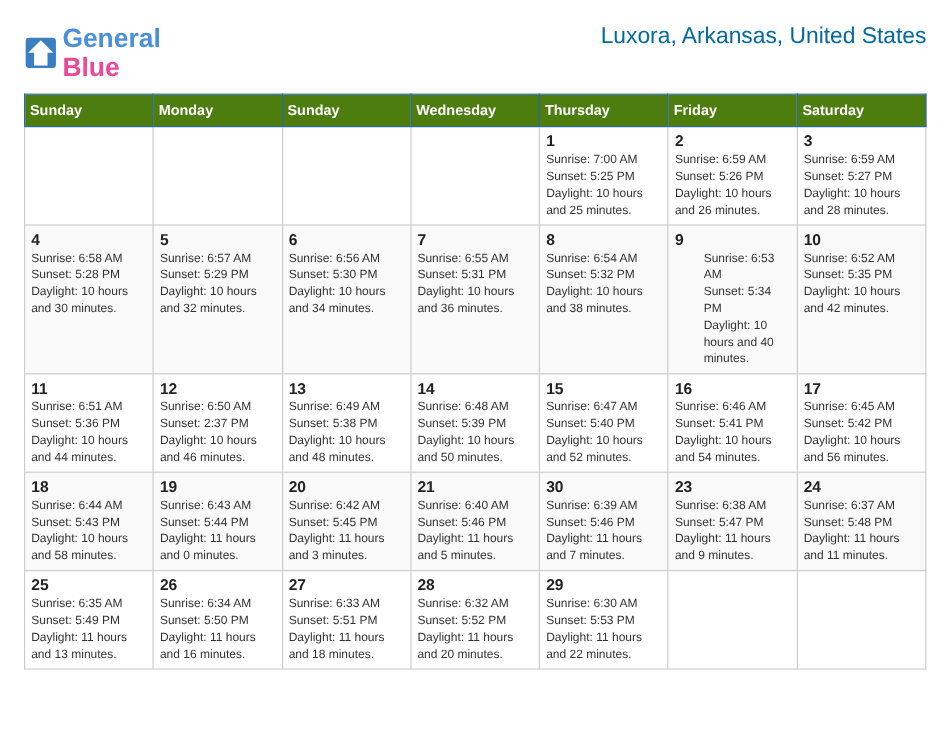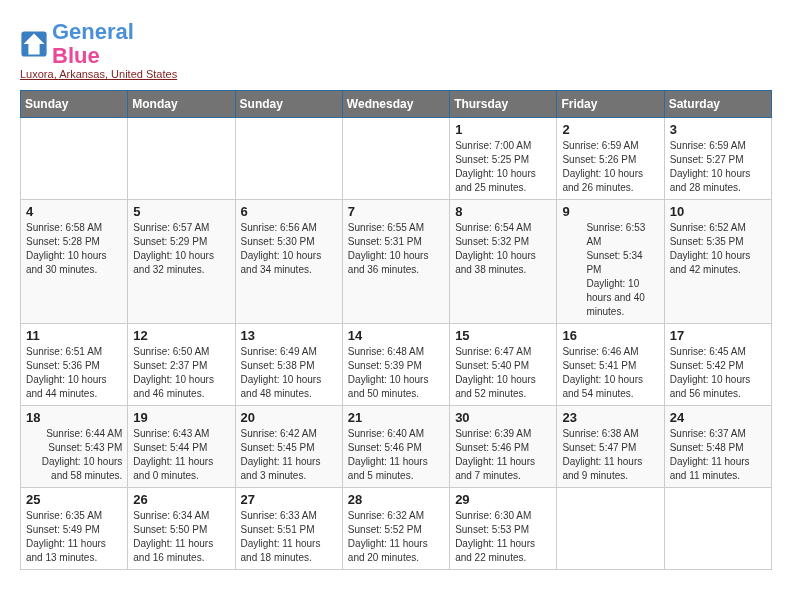--- a/index.html
+++ b/index.html
@@ -8,21 +8,20 @@
       background: #fff;
       width: 792px;
       min-height: 612px;
       padding: 20px;
     }
     .header-section {
       display: flex;
       justify-content: space-between;
       align-items: flex-start;
       margin-bottom: 10px;
-      flex-direction: column;
     }
     .logo {
       display: flex;
       align-items: center;
       gap: 4px;
     }
     .logo-text {
       font-size: 22px;
       font-weight: bold;
       color: #333;
@@ -38,31 +37,30 @@
     .title-section {
       text-align: right;
     }
     .calendar-title {
       font-size: 38px;
       font-weight: bold;
       color: #333;
       line-height: 1.1;
     }
     .calendar-subtitle {
-      font-size: 11px;
-      color: #7f1d1d;
-      text-decoration: underline;
+      font-size: 19px;
+      color: #0369a1;
     }
     table {
       width: 100%;
       border-collapse: collapse;
       font-size: 11px;
     }
     thead tr th {
-      background-color: #737373;
+      background-color: #4d7c0f;
       color: white;
       padding: 6px 4px;
       text-align: left;
       font-size: 12px;
       font-weight: bold;
       border: 1px solid #2a6aa0;
     }
     tbody tr td {
       border: 1px solid #ccc;
       padding: 4px 5px;
@@ -231,21 +229,21 @@
         <td>
           <span class="day-number">17</span>
           <div class="day-info" style="white-space: pre-line;">Sunrise: 6:45 AM
 Sunset: 5:42 PM
 Daylight: 10 hours and 56 minutes.</div>
         </td>
       </tr>
       <tr>
         <td>
           <span class="day-number">18</span>
-          <div class="day-info" style="white-space: pre-line; text-align: right;">Sunrise: 6:44 AM
+          <div class="day-info" style="white-space: pre-line;">Sunrise: 6:44 AM
 Sunset: 5:43 PM
 Daylight: 10 hours and 58 minutes.</div>
         </td>
         <td>
           <span class="day-number">19</span>
           <div class="day-info" style="white-space: pre-line;">Sunrise: 6:43 AM
 Sunset: 5:44 PM
 Daylight: 11 hours and 0 minutes.</div>
         </td>
         <td>

